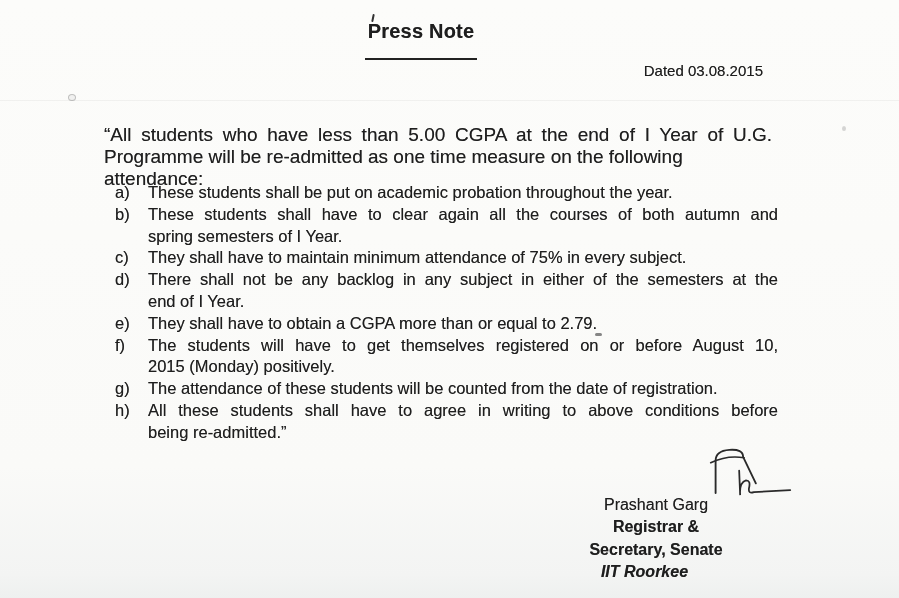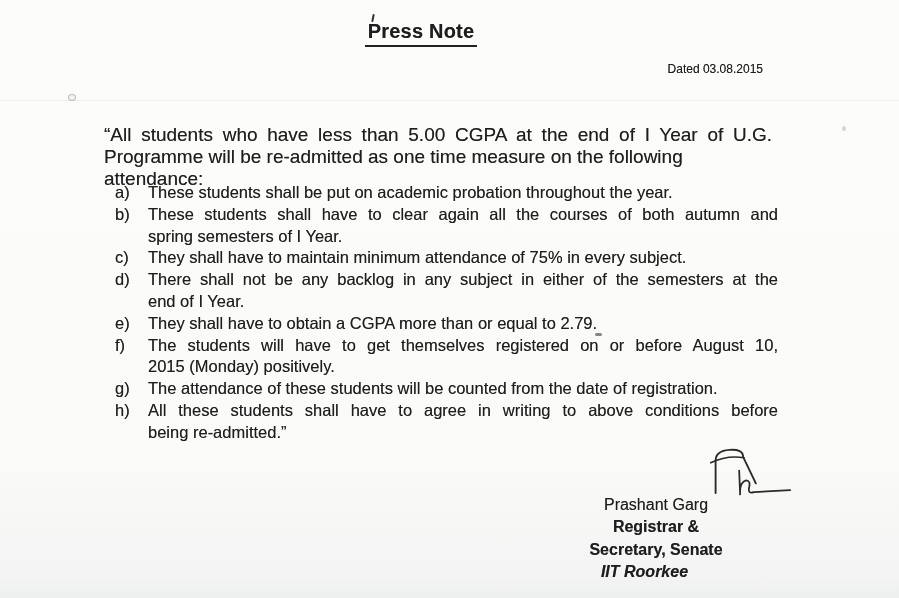--- a/index.html
+++ b/index.html
@@ -5,22 +5,22 @@
   html,body{margin:0;padding:0;}
   body{width:899px;height:598px;overflow:hidden;background:#fff;}
   .page{
     position:relative;width:899px;height:598px;
     background:linear-gradient(180deg,#fcfcfa 0%,#fafaf8 78%,#f3f4f3 96%,#eef0ef 100%);
     font-family:"Liberation Sans",sans-serif;color:#1e1e1e;
     text-shadow:0 0 .4px rgba(20,20,20,.55);
   }
   .title-wrap{position:absolute;top:20px;left:0;width:842px;text-align:center;}
   .title{display:inline-block;font-size:20px;font-weight:700;letter-spacing:.2px;
-    border-bottom:2.2px solid #222;padding:0 3px 2px;}
-  .date{position:absolute;top:62px;right:136px;font-size:12px;font-weight:400;text-align:center;}
+    border-bottom:2.2px solid #222;padding:0 3px 15px;}
+  .date{position:absolute;top:62px;right:136px;font-size:15px;font-weight:400;text-align:center;}
   .intro{position:absolute;top:124px;left:104px;width:668px;font-size:19px;line-height:21.8px;}
   .jline{text-align:justify;text-align-last:justify;}
   .list{position:absolute;top:182px;left:115px;width:663px;font-size:16.5px;line-height:21.8px;}
   .item{display:flex;align-items:flex-start;}
   .marker{flex:0 0 33px;width:33px;}
   .itext{width:630px;}
   .itext div:empty{display:none;}
   .sig-scribble{position:absolute;top:445px;left:698px;width:100px;height:54px;}
   .sig-block{position:absolute;top:494px;right:133px;width:220px;text-align:center;
     font-size:16px;line-height:22.4px;}

